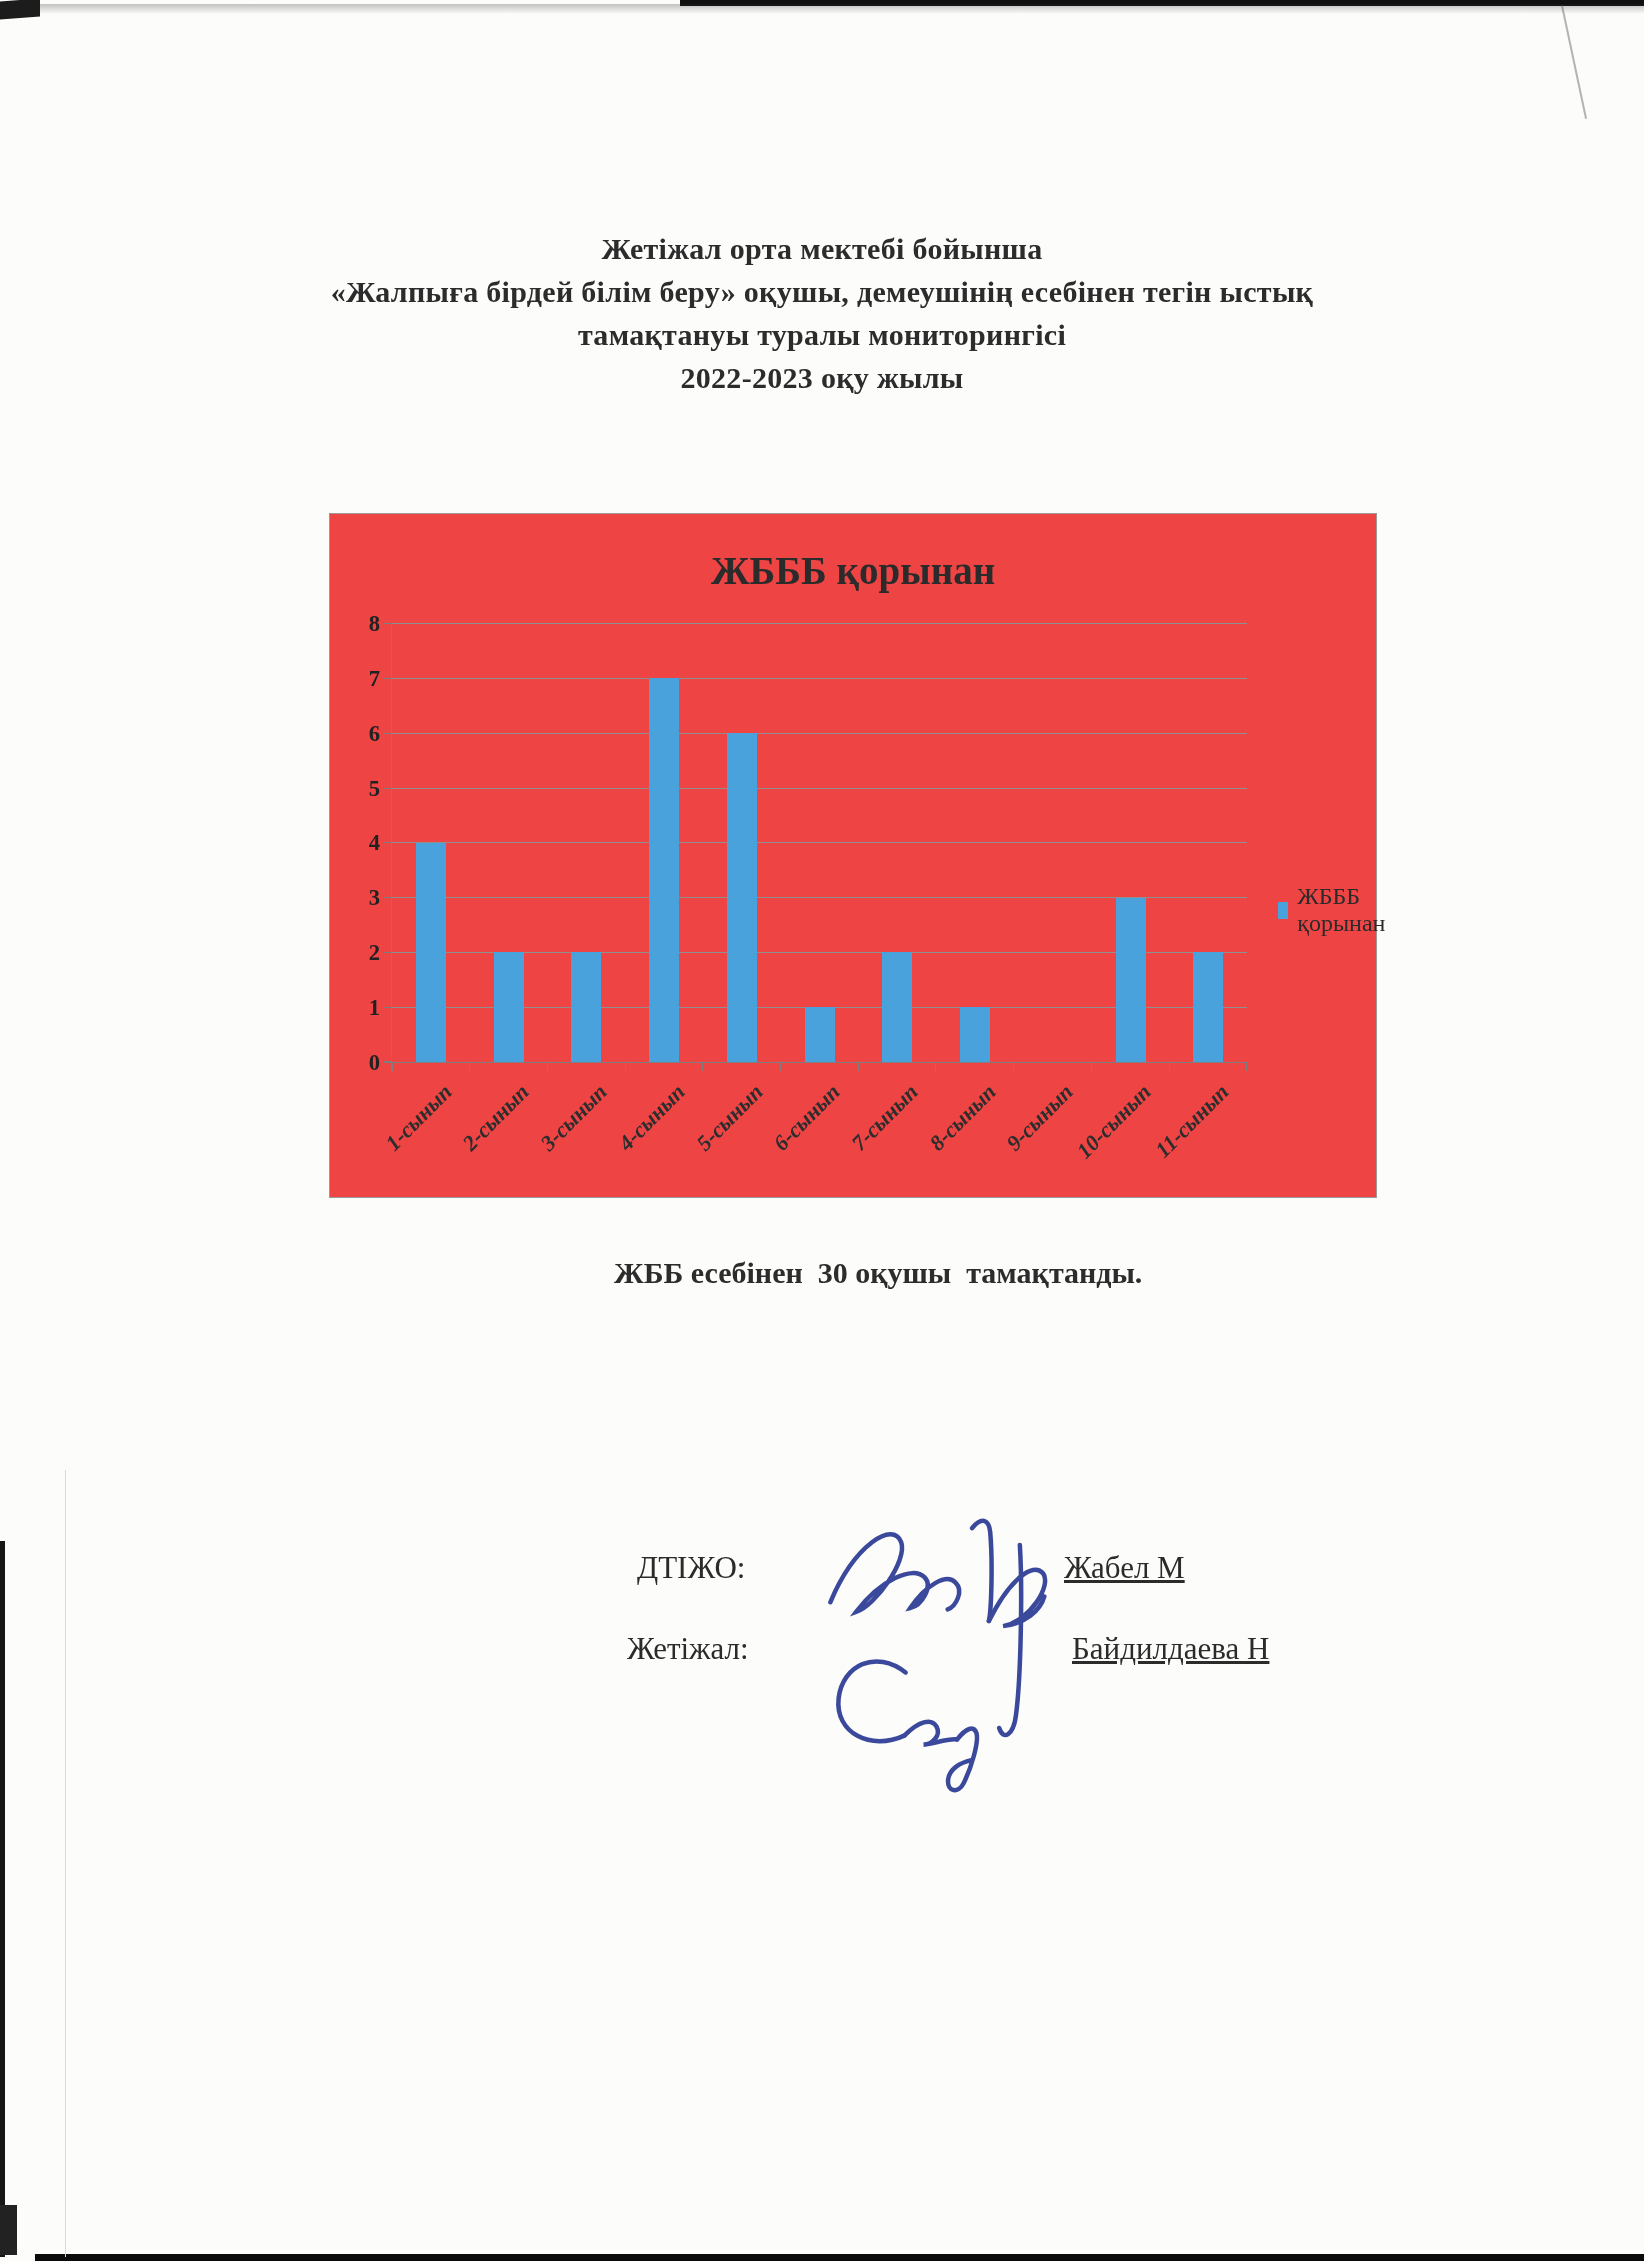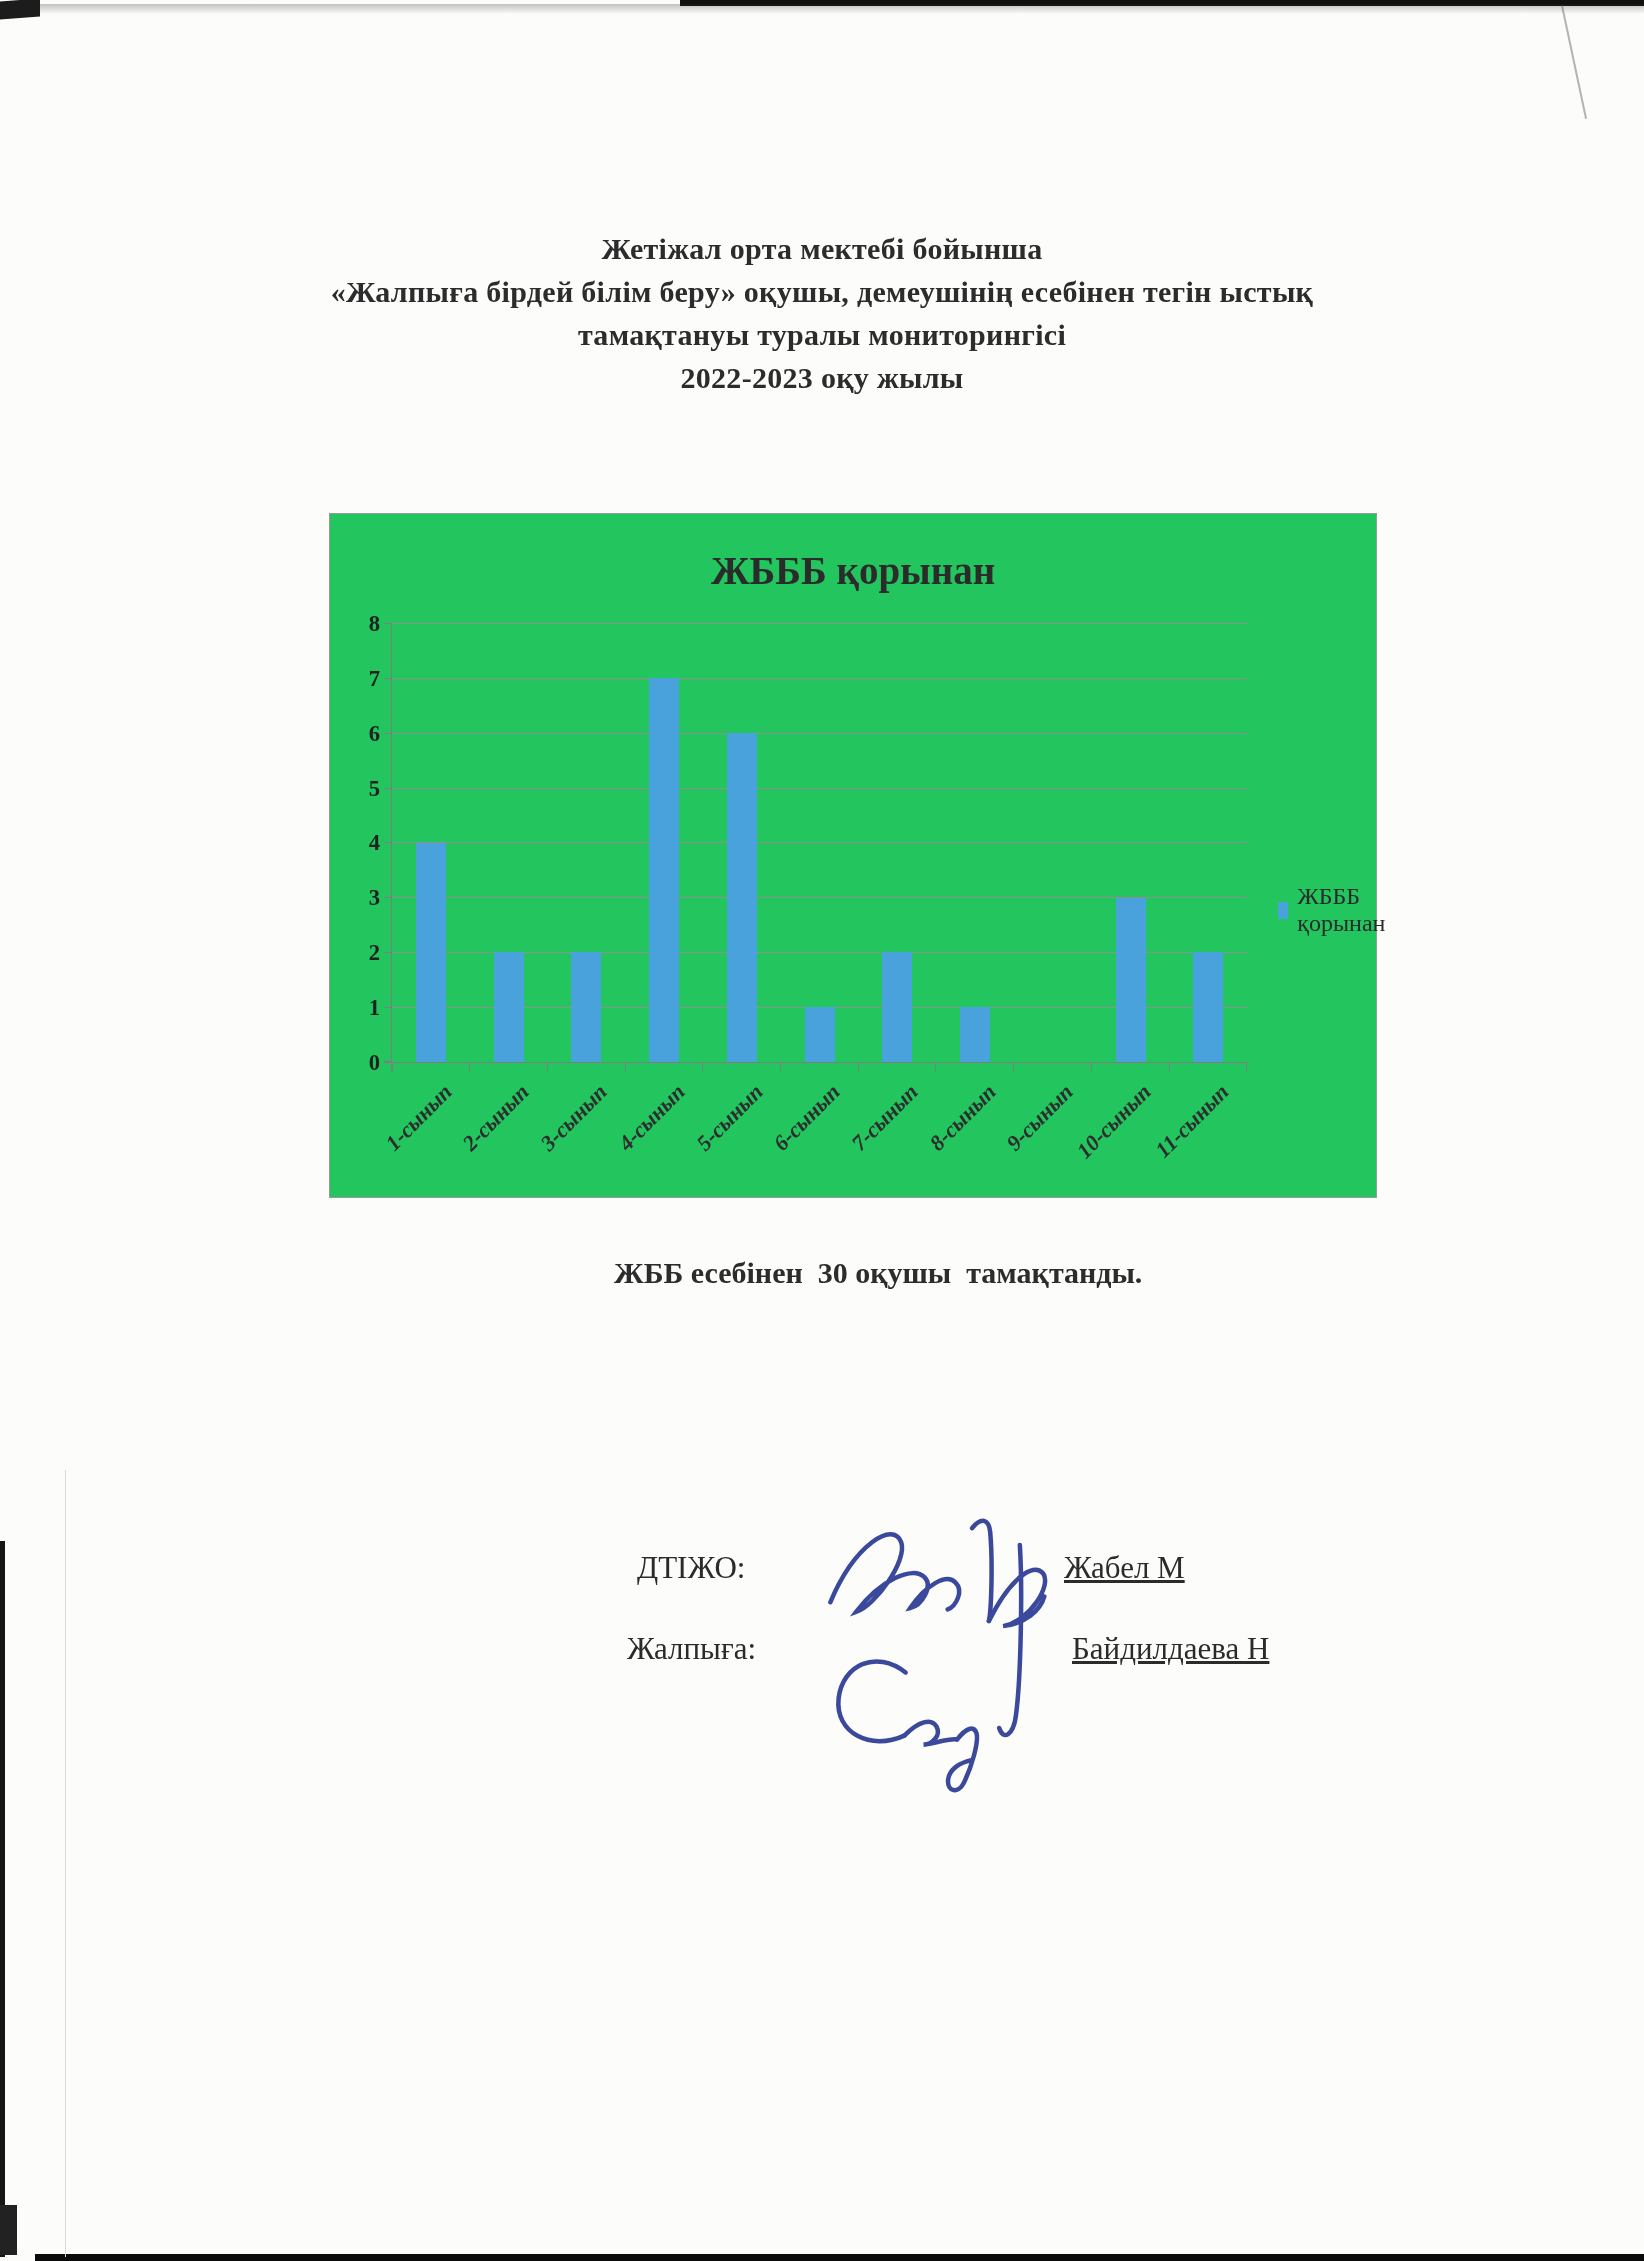--- a/index.html
+++ b/index.html
@@ -24,21 +24,21 @@
   .fold-line{left:65px;top:1470px;width:1.3px;height:787px;background:#dedad2;}
   
   .doc-title{
     position:absolute;left:0;top:227px;width:1644px;
     text-align:center;font-weight:bold;font-size:30px;line-height:43px;
     color:#2c2c2c;letter-spacing:0.3px;
   }
   
   .chart-frame{
     position:absolute;left:329px;top:513px;width:1048px;height:685px;
-    border:1.3px solid #9a9a9a;background:#22c55e;box-sizing:border-box;
+    border:1.3px solid #9a9a9a;background:#ef4444;box-sizing:border-box;
   }
   .chart-title{
     position:absolute;left:0;top:34px;width:100%;
     text-align:center;font-size:39px;font-weight:bold;color:#2b2b2b;
   }
   .plot{
     position:absolute;left:61px;top:110px;width:855px;height:438px;
     border-left:1.9px solid #7e7e7e;border-bottom:1.9px solid #7e7e7e;
     box-sizing:content-box;
   }
@@ -158,21 +158,21 @@
     <div class="legend">
       <span class="swatch" id="legend-swatch" style="background: rgb(74, 162, 221);"></span>
       <span class="legend-label">ЖБББ қорынан</span>
     </div>
   </div>
 
   <div class="note">ЖББ есебінен  30 оқушы  тамақтанды.</div>
 
   <div class="sig-label" style="left:637px;top:1550px;">ДТІЖО:</div>
   <div class="sig-name" style="left:1064px;top:1550px;text-decoration:underline;">Жабел М</div>
-  <div class="sig-label" style="left:627px;top:1631px;">Жалпыға:</div>
+  <div class="sig-label" style="left:627px;top:1631px;">Жетіжал:</div>
   <div class="sig-name" style="left:1072px;top:1631px;text-decoration:underline;">Байдилдаева Н</div>
 
   <svg class="sig-svg" style="left:803px;top:1483px;" width="297" height="303" viewBox="0 0 460 470">
     <g fill="none" stroke="#2a3a93" stroke-width="7" stroke-linecap="round" opacity="0.92">
       <path d="M42,185 C80,95 140,58 152,92 C162,120 112,190 82,200 C120,150 170,128 188,146 C202,160 184,190 166,194 C190,158 222,140 236,154 C250,168 236,192 224,196"></path>
       <path d="M262,70 C276,52 288,56 290,76 C294,120 292,196 288,214"></path>
       <path d="M288,214 C320,150 356,122 372,140 C386,158 352,214 310,222 C344,218 368,198 374,176"></path>
       <path d="M336,96 C340,160 338,300 330,360 C326,392 310,400 304,380"></path>
     </g>
   </svg>

